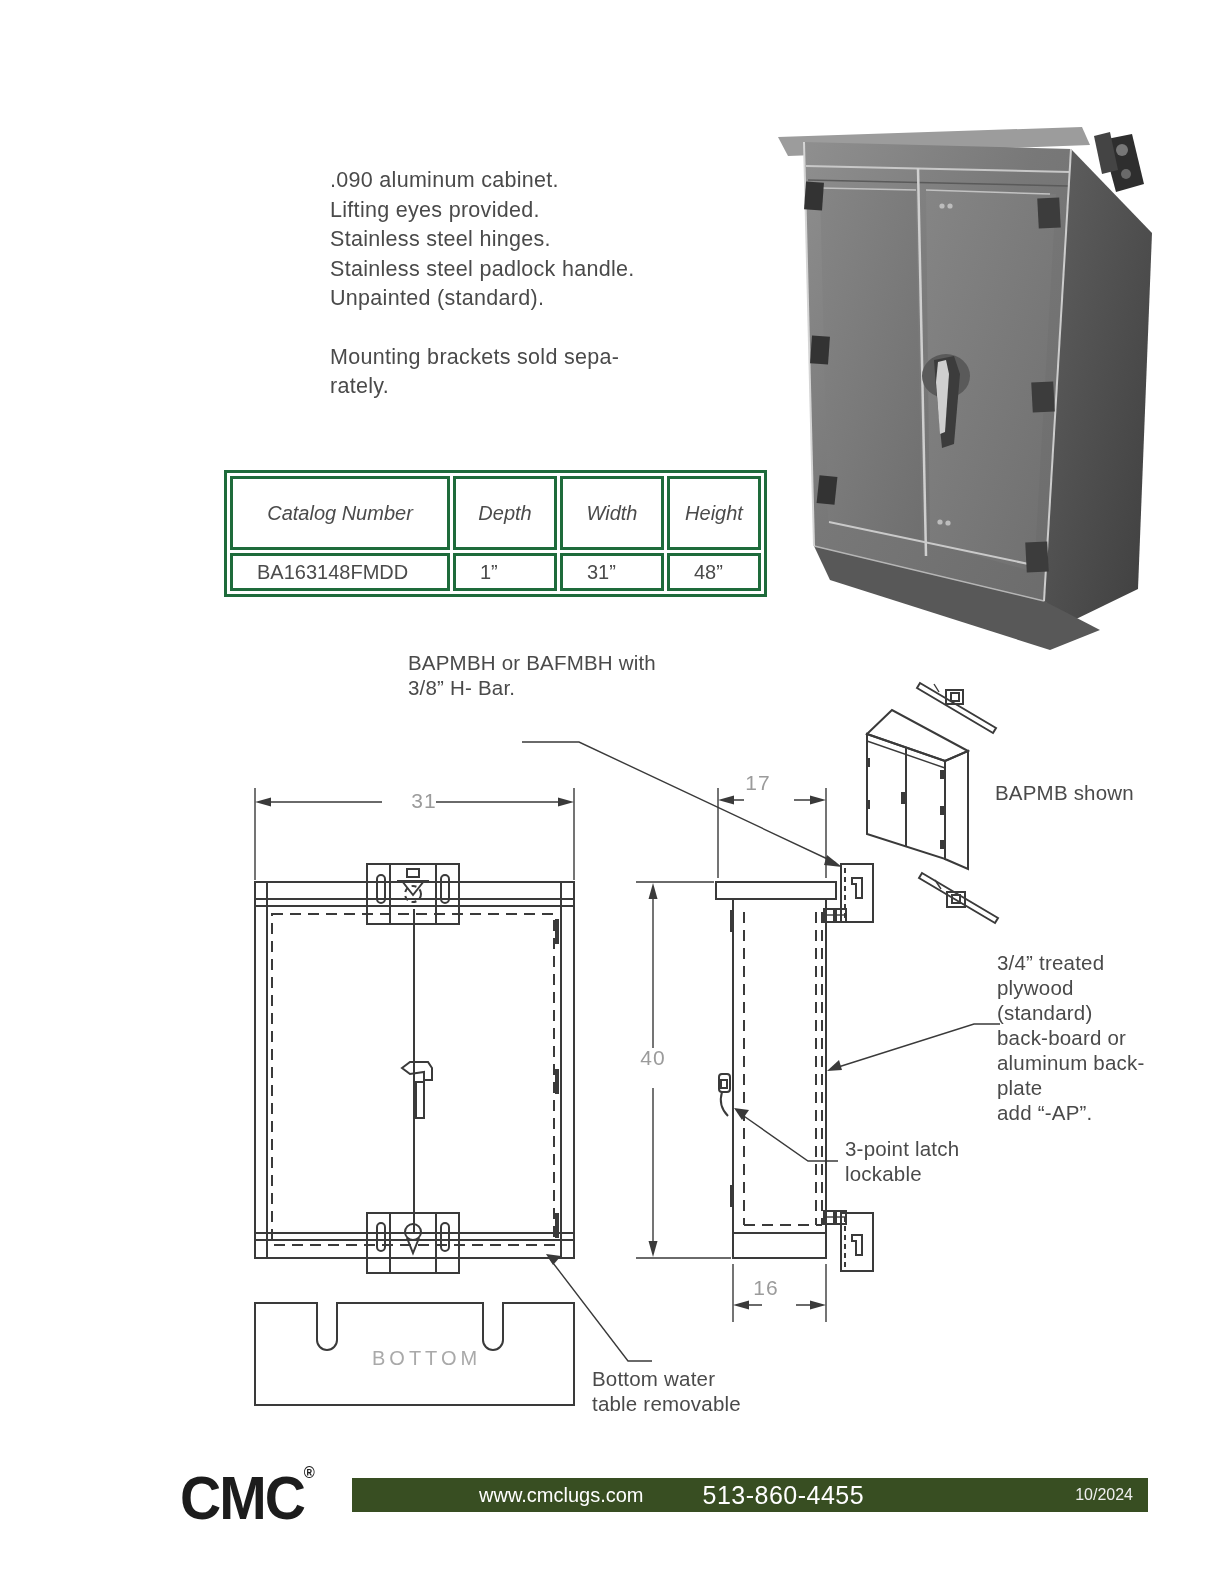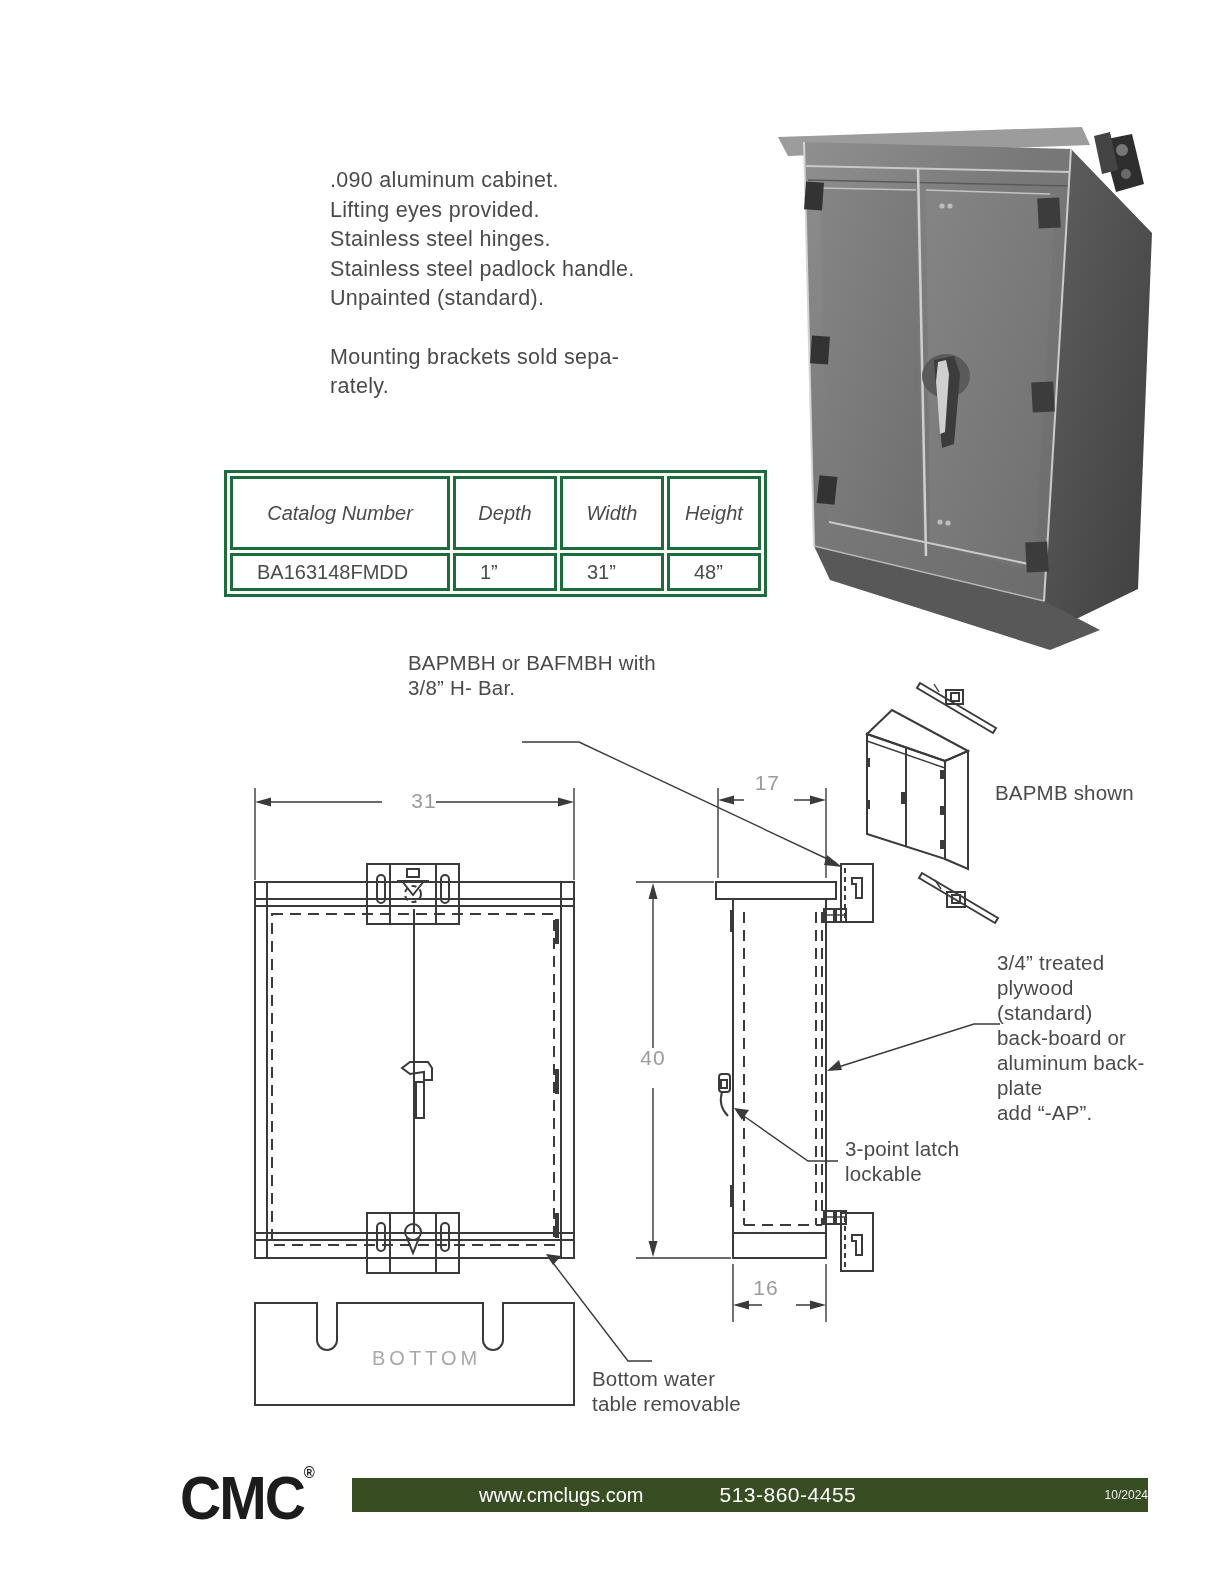--- a/index.html
+++ b/index.html
@@ -32,22 +32,22 @@
   .dim{position:absolute;width:44px;text-align:center;font-size:21px;color:#9b9b9b;letter-spacing:1px;}
   .bottom-label{position:absolute;left:372px;top:1347px;font-size:20px;color:#a9a9a9;letter-spacing:4px;}
 
   
   .logo{position:absolute;left:180px;top:1462px;font-size:57px;font-weight:700;color:#1c1c1c;
         letter-spacing:-2px;transform:scaleY(1.08);transform-origin:left top;}
   .logo sup{font-size:15px;letter-spacing:0;vertical-align:38px;}
   .footer-bar{position:absolute;left:352px;top:1478px;width:796px;height:34px;background:#384e22;
               display:flex;align-items:center;color:#fff;}
   .footer-bar .site{margin-left:127px;font-size:20px;}
-  .footer-bar .phone{margin-left:76px;font-size:21px;letter-spacing:.5px;}
-  .footer-bar .date{margin-left:auto;margin-right:0;font-size:12px;color:#efefef;}
+  .footer-bar .phone{margin-left:59px;font-size:25px;letter-spacing:.5px;}
+  .footer-bar .date{margin-left:auto;margin-right:15px;font-size:16px;color:#efefef;}
 
   svg .ln{stroke:#3a3a3a;stroke-width:2;fill:none;}
   svg .thin{stroke:#3a3a3a;stroke-width:1.4;fill:none;}
   svg .dash{stroke:#3a3a3a;stroke-width:2;fill:none;stroke-dasharray:11 7;}
   svg .dash-s{stroke:#3a3a3a;stroke-width:2;fill:none;stroke-dasharray:5 4;}
   svg .fill{fill:#3a3a3a;stroke:none;}
 </style>
 </head>
 <body>
 
@@ -305,21 +305,21 @@
 aluminum back-
 plate
 add “-AP”.</div>
   <div class="callout pre" style="left:845px;top:1136px;">3-point latch
 lockable</div>
   <div class="callout pre" style="left:592px;top:1366px;">Bottom water
 table removable</div>
   <div class="bottom-label">BOTTOM</div>
 
   <div class="dim" style="left:402px;top:789px;text-align:center;">31</div>
-  <div class="dim" style="left:736px;top:771px;text-align:right;">17</div>
+  <div class="dim" style="left:736px;top:771px;">17</div>
   <div class="dim" style="left:631px;top:1046px;">40</div>
   <div class="dim" style="left:744px;top:1276px;">16</div>
 
   <div class="logo"><span>CMC</span><sup>®</sup></div>
   <div class="footer-bar">
     <span class="site">www.cmclugs.com</span>
     <span class="phone">513-860-4455</span>
     <span class="date">10/2024</span>
   </div>
 

